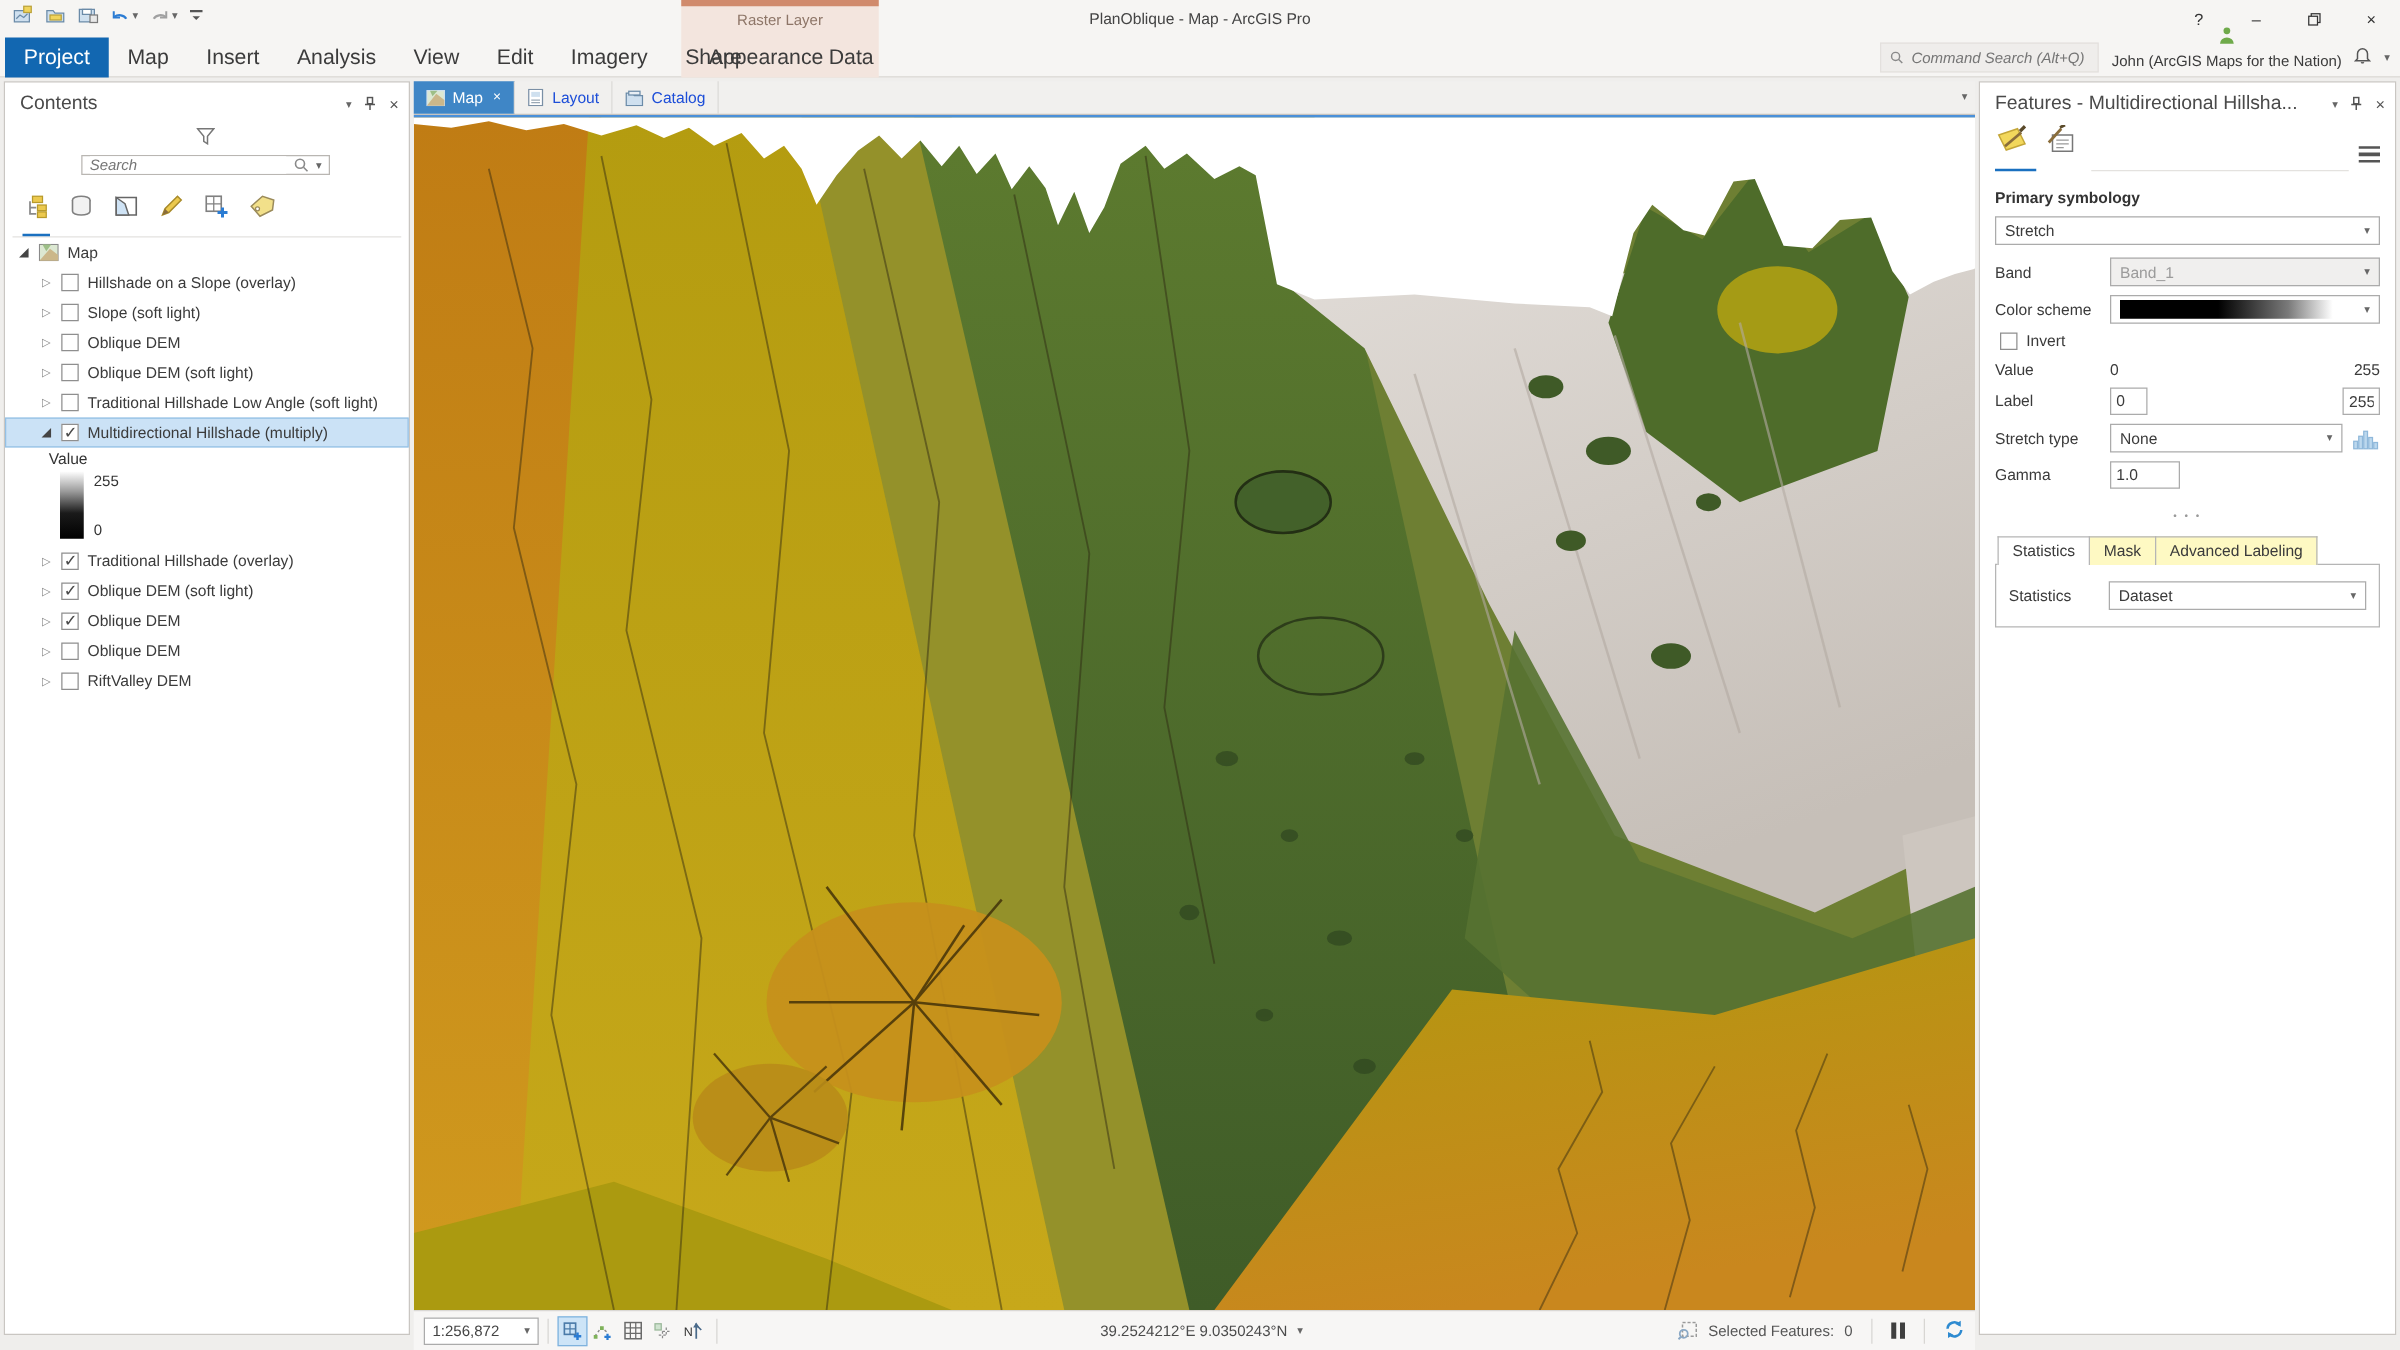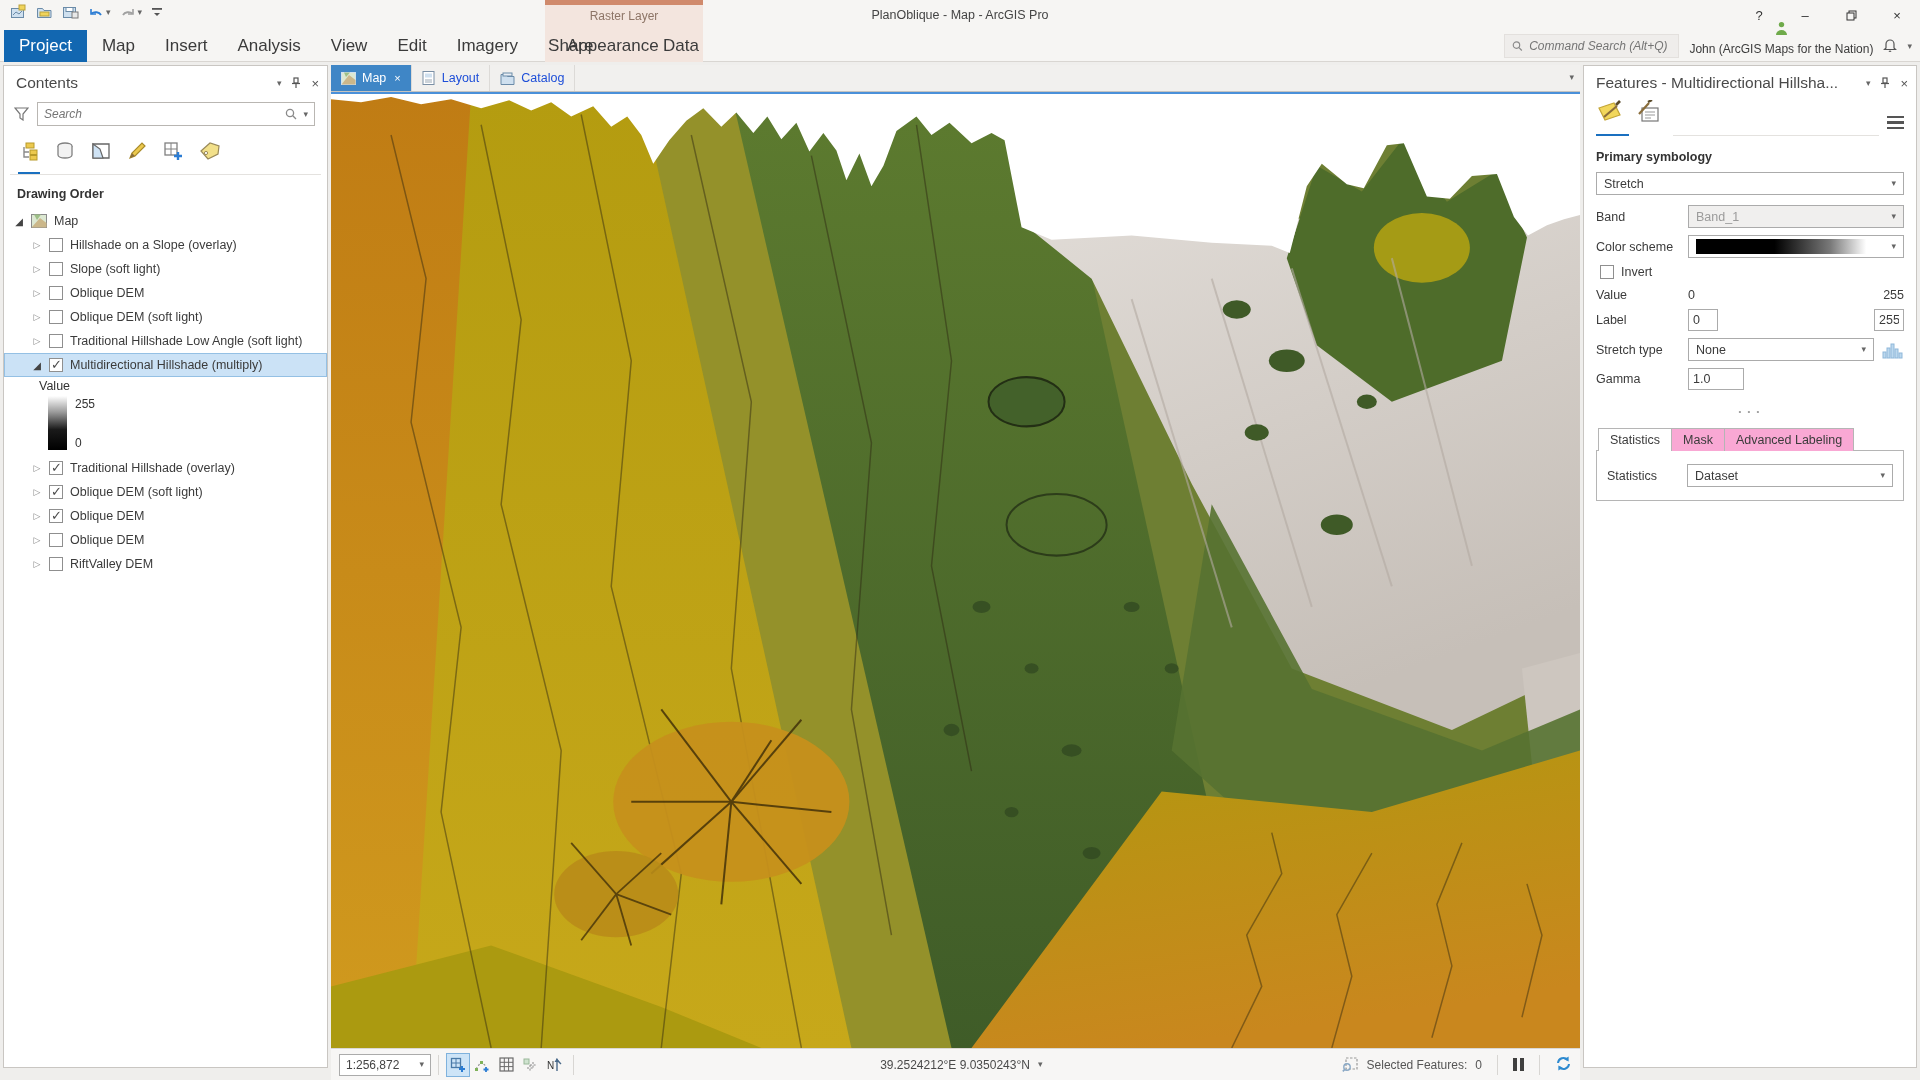--- a/index.html
+++ b/index.html
@@ -37,21 +37,21 @@
   .panel { position:absolute; background:#fff; border:1px solid #c9c6c2; }
   .contents-panel { left:3px; top:2px; width:325px; bottom:12px; }
   .symbology-panel { right:3px; width:334px; top:2px; bottom:12px; }
   .map-area { position:absolute; left:331px; right:340px; top:2px; bottom:0; }
 
   .panel-head { display:flex; align-items:center; padding:8px 8px 4px 12px; }
   .panel-title { font-size:15.5px; color:#4a4a4a; flex:1; white-space:nowrap; overflow:hidden; }
   .panel-head-icons { display:flex; align-items:center; gap:10px; color:#555; font-size:11px; }
 
   
-  .search-row { display:flex; align-items:center; gap:8px; padding:6px 12px 6px 10px; }
+  .search-row { display:flex; align-items:center; gap:8px; padding:6px 12px 6px 10px;flex-direction:column; }
   .search-box { flex:1; height:24px; border:1px solid #b9b6b2; display:flex; align-items:center; padding:0 6px; gap:6px; }
   .search-box input { border:none; outline:none; flex:1; font-style:italic; font-size:12px; color:#8a8a8a; font-family:"Liberation Sans", sans-serif; }
   .ctoolbar { display:flex; align-items:flex-end; gap:14px; padding:8px 12px 0 14px; }
   .ctool { padding-bottom:6px; border-bottom:2px solid transparent; }
   .ctool.active { border-bottom:2px solid #1a70c0; }
   .ctoolbar-sep { border-bottom:1px solid #e4e2df; margin:0 6px; }
   .draw-order { font-weight:bold; font-size:12.5px; color:#333; padding:12px 0 8px 13px; }
 
   .tree { font-size:12.5px; }
   .trow { display:flex; align-items:center; height:24px; gap:7px; padding-left:27px; border:1px solid transparent; }
@@ -101,21 +101,21 @@
   .dd .ramp { flex:1; height:15px; margin-right:8px; background:linear-gradient(90deg,#000 0%,#000 42%,#7a7a7a 72%,#fff 91%,#fff 100%); }
   .srow { display:grid; grid-template-columns:92px 1fr; align-items:center; margin-bottom:7px; }
   .srow .lab { color:#3b3b3b; }
   .invert-row { display:flex; align-items:center; gap:7px; margin:2px 0 9px 4px; }
   .vl-row { display:flex; justify-content:space-between; align-items:center; }
   .tin { height:22px; border:1px solid #ababab; font-size:12.5px; padding:0 4px; width:30px; font-family:"Liberation Sans", sans-serif; color:#3b3b3b; }
   .tin.g { width:56px; }
   .st-wrap { display:flex; align-items:center; gap:8px; }
   .splitter { text-align:center; color:#9a9a9a; font-size:8px; letter-spacing:2px; padding:10px 0 12px 0; }
   .stat-tabs { display:flex; padding-left:2px; }
-  .stat-tab { border:1px solid #b5b5b5; border-bottom:none; padding:4px 11px; font-size:12.5px; background:#f9a8d4; color:#3b3b3b; margin-right:-1px; position:relative; }
+  .stat-tab { border:1px solid #b5b5b5; border-bottom:none; padding:4px 11px; font-size:12.5px; background:#fef9c3; color:#3b3b3b; margin-right:-1px; position:relative; }
   .stat-tab.active { background:#fff; z-index:2; }
   .stat-box { border:1px solid #b5b5b5; margin-top:-1px; padding:13px 10px; display:grid; grid-template-columns:80px 1fr; align-items:center; }
 </style>
 </head>
 <body>
 
 <div class="header">
   <div class="ctx-bg"></div>
   <div class="ctx-topbar"></div>
   <div class="ctx-label">Raster Layer</div>
@@ -282,21 +282,20 @@
           </svg>
       </span>
       <span class="ctool">
         <svg width="24" height="22" viewBox="0 0 24 22">
             <path d="M3 11 L12 3 L21 6 L20 14 L10 19 Z" fill="#f2e08a" stroke="#9a8a5a" stroke-width="1.2"></path>
             <circle cx="8" cy="13" r="1.6" fill="#fff" stroke="#9a8a5a"></circle>
           </svg>
       </span>
     </div>
     <div class="ctoolbar-sep"></div>
-    <div class="draw-order">Drawing Order</div>
 
     <div class="tree">
       <div class="trow root">
         <span class="arr exp">◢</span>
         <svg width="16" height="14" viewBox="0 0 16 14">
             <rect x="0.5" y="0.5" width="15" height="13" fill="#dce8d2" stroke="#8a8a8a"></rect>
             <polygon points="0.5,13.5 9,4 15.5,9 15.5,13.5" fill="#cbb78a"></polygon>
             <polygon points="3,0.5 10,0.5 6,6" fill="#9dbf87"></polygon>
           </svg>
         <span>Map</span>

